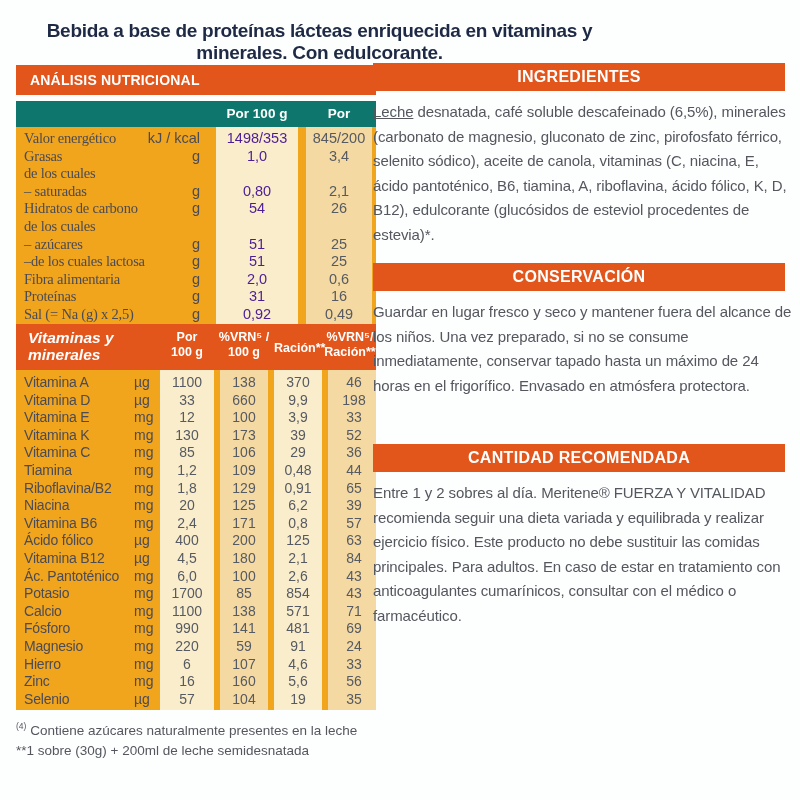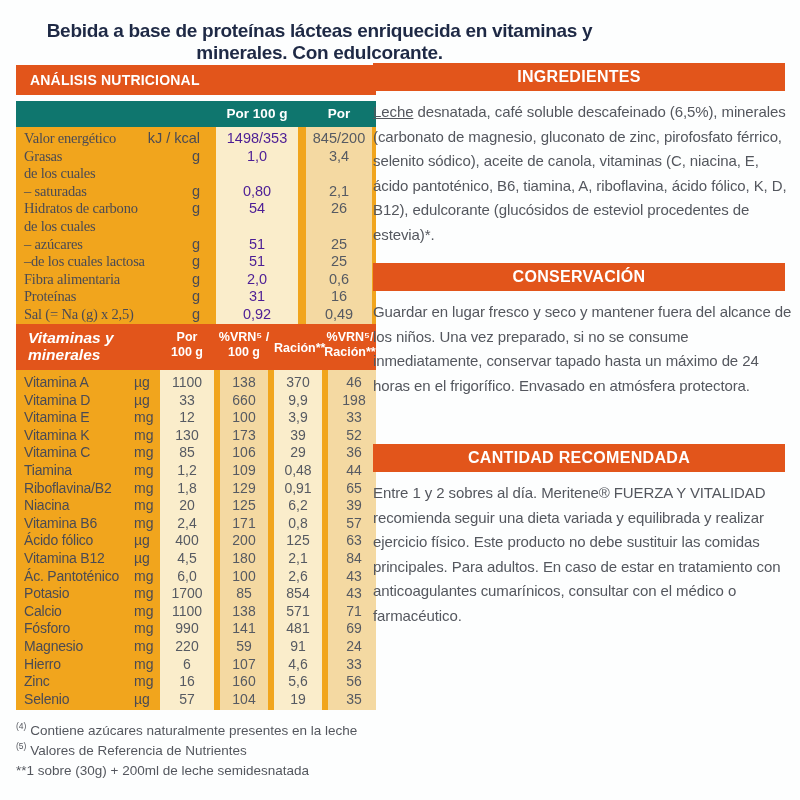--- a/index.html
+++ b/index.html
@@ -384,21 +384,20 @@
         <span class="c v3">19</span>
         <span class="c v4">35</span>
       </div>
     </div>
 </div>
 
 <div class="abs footnotes">
 
     <div class="fn-line"><sup>(4)</sup> <span>Contiene azúcares naturalmente presentes en la leche</span></div>
 
-    <div class="fn-line"><sup>(5)</sup> <span>Valores de Referencia de Nutrientes</span></div>
 
     <div class="fn-line"><sup></sup> <span>**1 sobre (30g) + 200ml de leche semidesnatada</span></div>
   </div>
 
 <div class="abs bar rp-bar" style="top:63px;">INGREDIENTES</div>
 <div class="abs rp-body" style="top:100px;">
   <span class="underlined">Leche</span><span> desnatada, café soluble descafeinado (6,5%), minerales (carbonato de magnesio, gluconato de zinc, pirofosfato férrico, selenito sódico), aceite de canola, vitaminas (C, niacina, E, ácido pantoténico, B6, tiamina, A, riboflavina, ácido fólico, K, D, B12), edulcorante (glucósidos de esteviol procedentes de estevia)*.</span>
 </div>
 
 <div class="abs bar rp-bar" style="top:263px;">CONSERVACIÓN</div>

